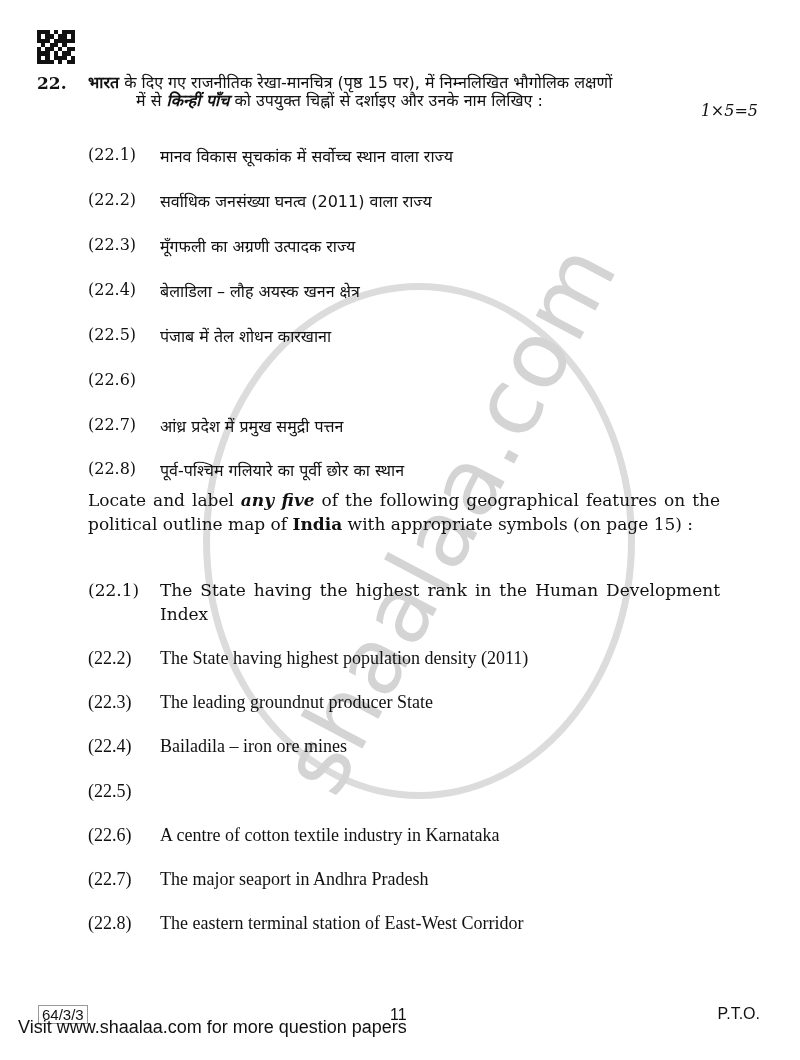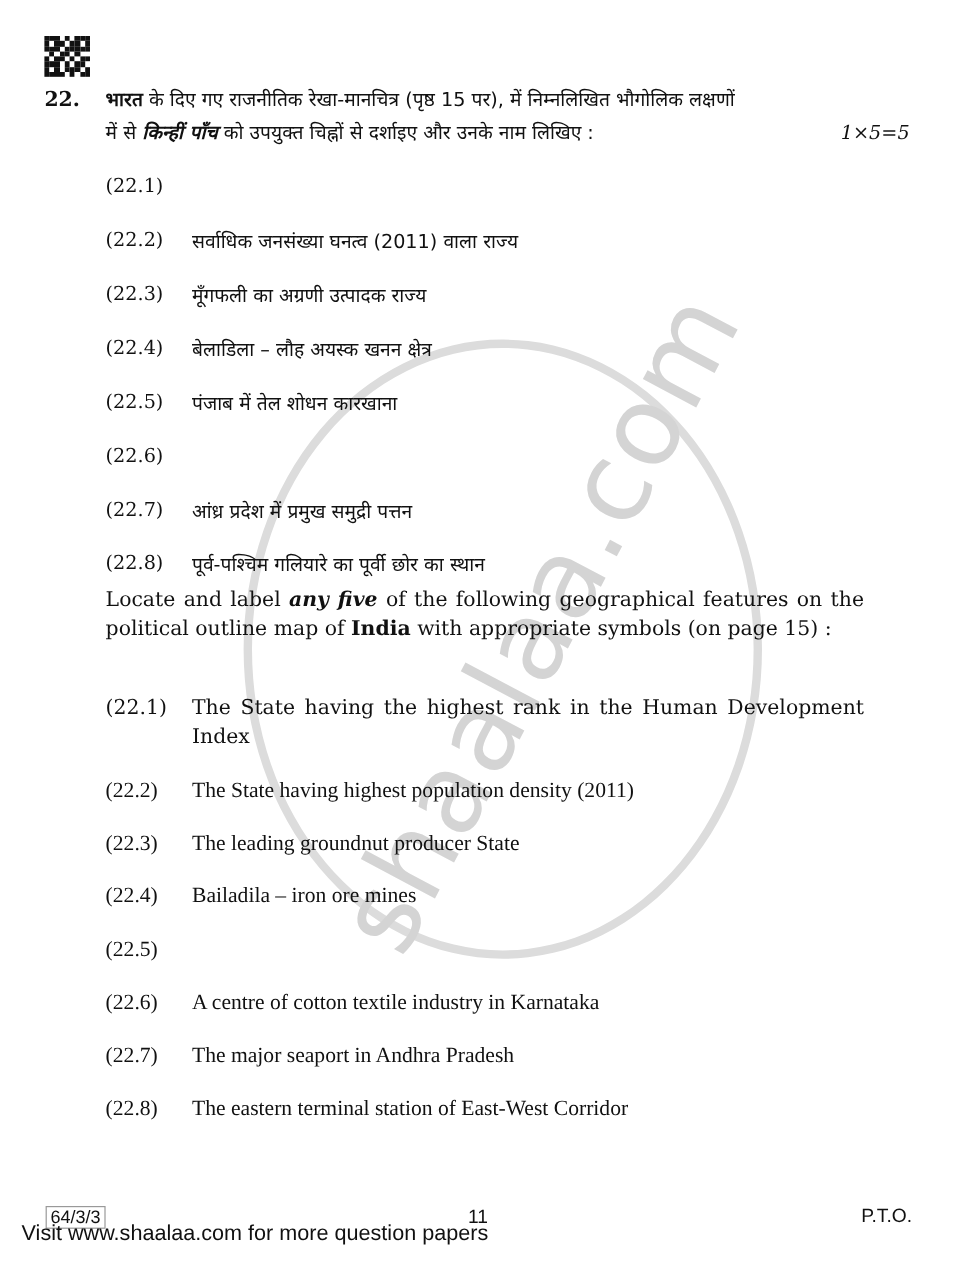--- a/index.html
+++ b/index.html
@@ -168,27 +168,28 @@
       <span></span>
       <span class="b"></span>
       <span class="b"></span>
     </div>
 
   <div class="qnum">22.</div>
 
   <div class="hi" style="top:71px;">
     <b>भारत</b><span> के दिए गए राजनीतिक रेखा-मानचित्र (पृष्ठ 15 पर), में निम्नलिखित भौगोलिक लक्षणों</span>
   </div>
-  <div class="hi" style="top:99px;">
+  <div class="hi" style="top:89px;margin-left:48px;">
     <span>में से </span><i>किन्हीं पाँच</i><span>  को उपयुक्त चिह्नों से दर्शाइए और उनके नाम लिखिए :</span>
   </div>
   <div class="marks">1×5=5</div>
 
   <div class="item" style="top:145px;">
     <span class="num">(22.1)</span>
+    <span class="txt-hi">मानव विकास सूचकांक में सर्वोच्च स्थान वाला राज्य</span>
   </div>
   <div class="item" style="top:190px;">
     <span class="num">(22.2)</span>
     <span class="txt-hi">सर्वाधिक जनसंख्या घनत्व (2011) वाला राज्य</span>
   </div>
   <div class="item" style="top:235px;">
     <span class="num">(22.3)</span>
     <span class="txt-hi">मूँगफली का अग्रणी उत्पादक राज्य</span>
   </div>
   <div class="item" style="top:280px;">

